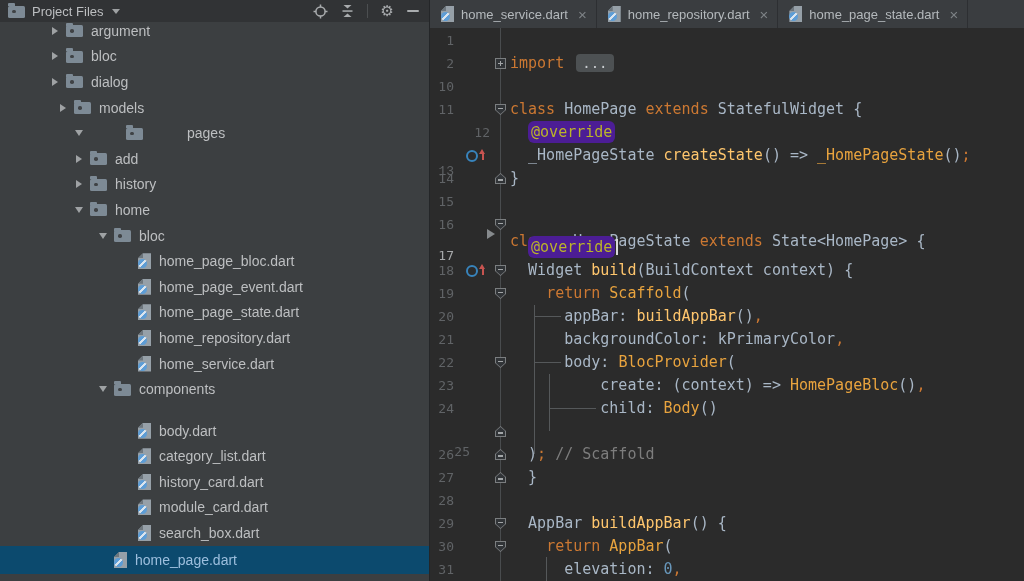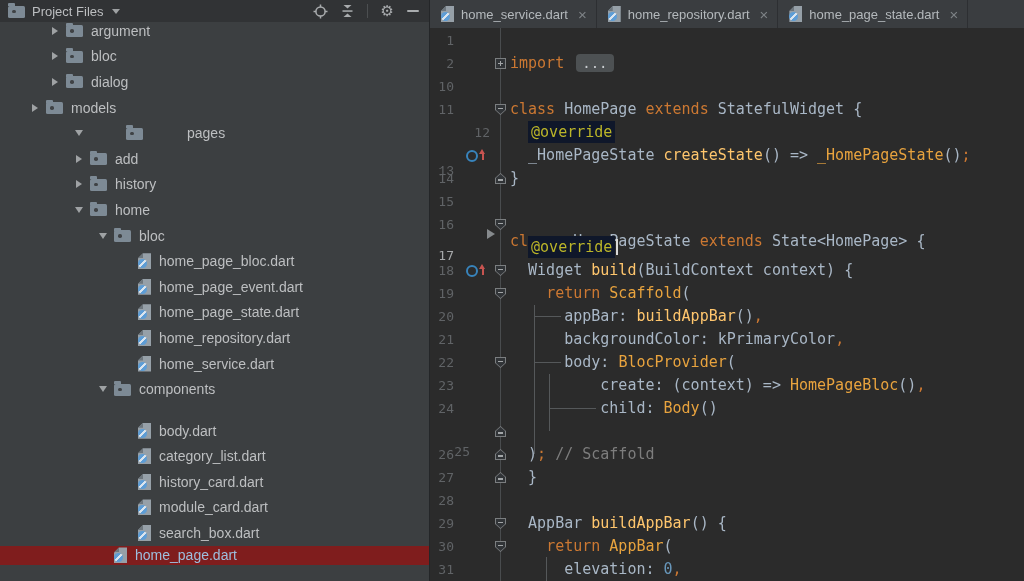--- a/index.html
+++ b/index.html
@@ -11,21 +11,21 @@
   .panel-title{color:#bcbec0;font-size:13px;margin-left:7px;}
   .dd-caret{width:0;height:0;border-left:4px solid transparent;border-right:4px solid transparent;
             border-top:5px solid #9ea1a3;margin-left:8px;}
   .header-icons{margin-left:auto;display:flex;align-items:center;gap:13px;}
   .hdr-sep{width:1px;height:14px;background:#4c4f51;}
   .minus-ic{width:12px;height:2px;background:#a9acae;border-radius:1px;}
   .gear-ic{color:#a9acae;font-size:15px;line-height:15px;font-family:"DejaVu Sans",sans-serif;}
   .tree{flex:1;overflow:hidden;position:relative;}
   .tree-inner{margin-top:-4px;display:flex;flex-direction:column;}
   .trow{height:25.6px;flex:none;display:flex;align-items:center;color:#bdbfc1;font-size:14px;}
-  .trow.selected{background:#7f1d1d;height:19px;}
+  .trow.selected{background:#0c4a6e;height:28px;}
   .trow.selected .tlabel{color:#9dbfde;}
   .tfill{flex:1;background:#323537;}
   .arrow-slot{width:22px;flex:none;display:flex;justify-content:center;}
   .arr-r{width:0;height:0;border-top:4.5px solid transparent;border-bottom:4.5px solid transparent;border-left:6.5px solid #9fa2a4;}
   .arr-d{width:0;height:0;border-left:4.5px solid transparent;border-right:4.5px solid transparent;border-top:6.5px solid #9fa2a4;}
   .tlabel{margin-left:8px;white-space:nowrap;}
   
   .folder{position:relative;width:17px;height:12px;background:#7d8a95;border-radius:1.5px;flex:none;margin-top:1px;}
   .folder::before{content:"";position:absolute;left:0;top:-2.5px;width:7px;height:3px;background:#7d8a95;border-radius:1px 1px 0 0;}
   .folder::after{content:"";position:absolute;left:4px;top:4px;width:3.5px;height:3.5px;border-radius:50%;background:#3f4245;}
@@ -46,21 +46,21 @@
   .ln{position:absolute;left:0;width:24px;text-align:right;font-size:13px;line-height:23px;color:#606366;}
   .ln.cur{color:#a7a9ab;}
   .cl{position:absolute;left:80px;height:23px;line-height:23px;white-space:pre;color:#a9b7c6;}
   .c-kw{color:#cc7832;}
   .c-id{color:#a9b7c6;}
   .c-fn{color:#ffc66d;}
   .c-ctor{color:#e8a33e;}
   .c-num{color:#6897bb;}
   .c-punc{color:#cc7832;}
   .c-cmt{color:#7d7d7d;}
-  .c-ann{color:#bbb529;background:#0f172a;border-radius:0;padding:2px 3px;}
+  .c-ann{color:#bbb529;background:#4c1d95;border-radius:6px;padding:2px 3px;}
   .c-chip{background:#4d5153;color:#c9cdd0;border-radius:4px;padding:1px 6px;margin-left:3px;font-size:14px;}
   .caret{display:inline-block;width:2px;height:16px;background:#d8d8d8;vertical-align:-3px;margin-left:1px;}
   
   .gov{position:absolute;left:33px;width:26px;height:23px;}
   .gov .ring{position:absolute;left:3px;top:6px;width:8px;height:8px;border:2.2px solid #3884bc;border-radius:50%;}
   .gov .ua{position:absolute;left:16px;top:5px;width:0;height:0;border-left:3.5px solid transparent;border-right:3.5px solid transparent;border-bottom:5px solid #c75450;}
   .gov .us{position:absolute;left:18.5px;top:9px;width:2px;height:7px;background:#c75450;}
   
   .fm{position:absolute;left:65px;top:6px;width:11px;height:11px;}
   .fm .o{position:absolute;inset:0;background:#7b7e80;}
@@ -122,21 +122,21 @@
             <span class="folder"></span>
             <span class="tlabel">bloc</span>
           </div>
           <div class="trow" style="padding-left: 44px;">
             <span class="arrow-slot">
               <span class="arr-r"></span>
             </span>
             <span class="folder"></span>
             <span class="tlabel">dialog</span>
           </div>
-          <div class="trow" style="padding-left: 24px;">
+          <div class="trow" style="padding-left: 52px;">
             <span class="arrow-slot">
               <span class="arr-r"></span>
             </span>
             <span class="folder"></span>
             <span class="tlabel">models</span>
           </div>
           <div class="trow" style="padding-left: 68px; gap: 36px;">
             <span class="arrow-slot">
               <span class="arr-d"></span>
             </span>

